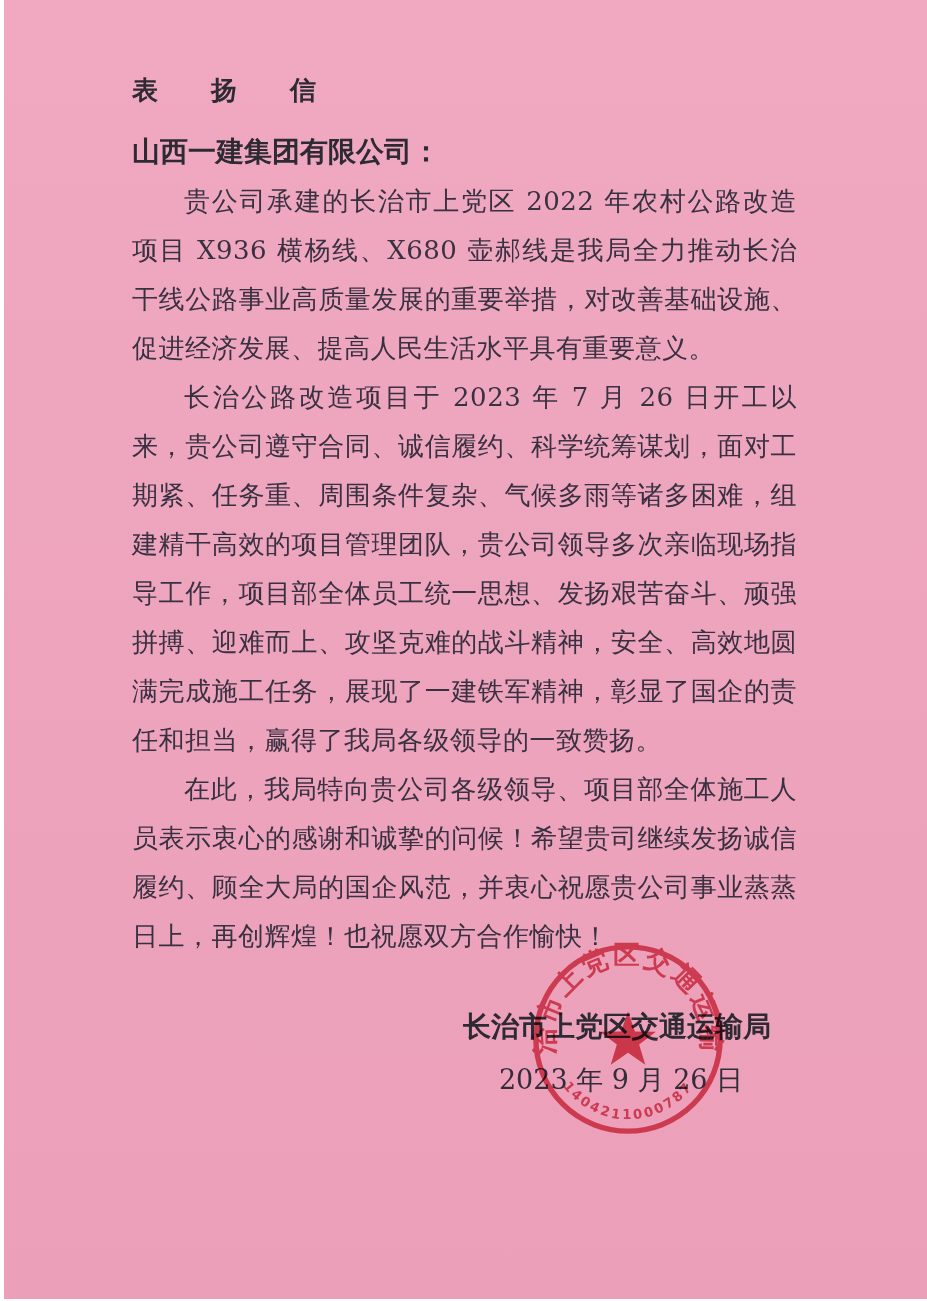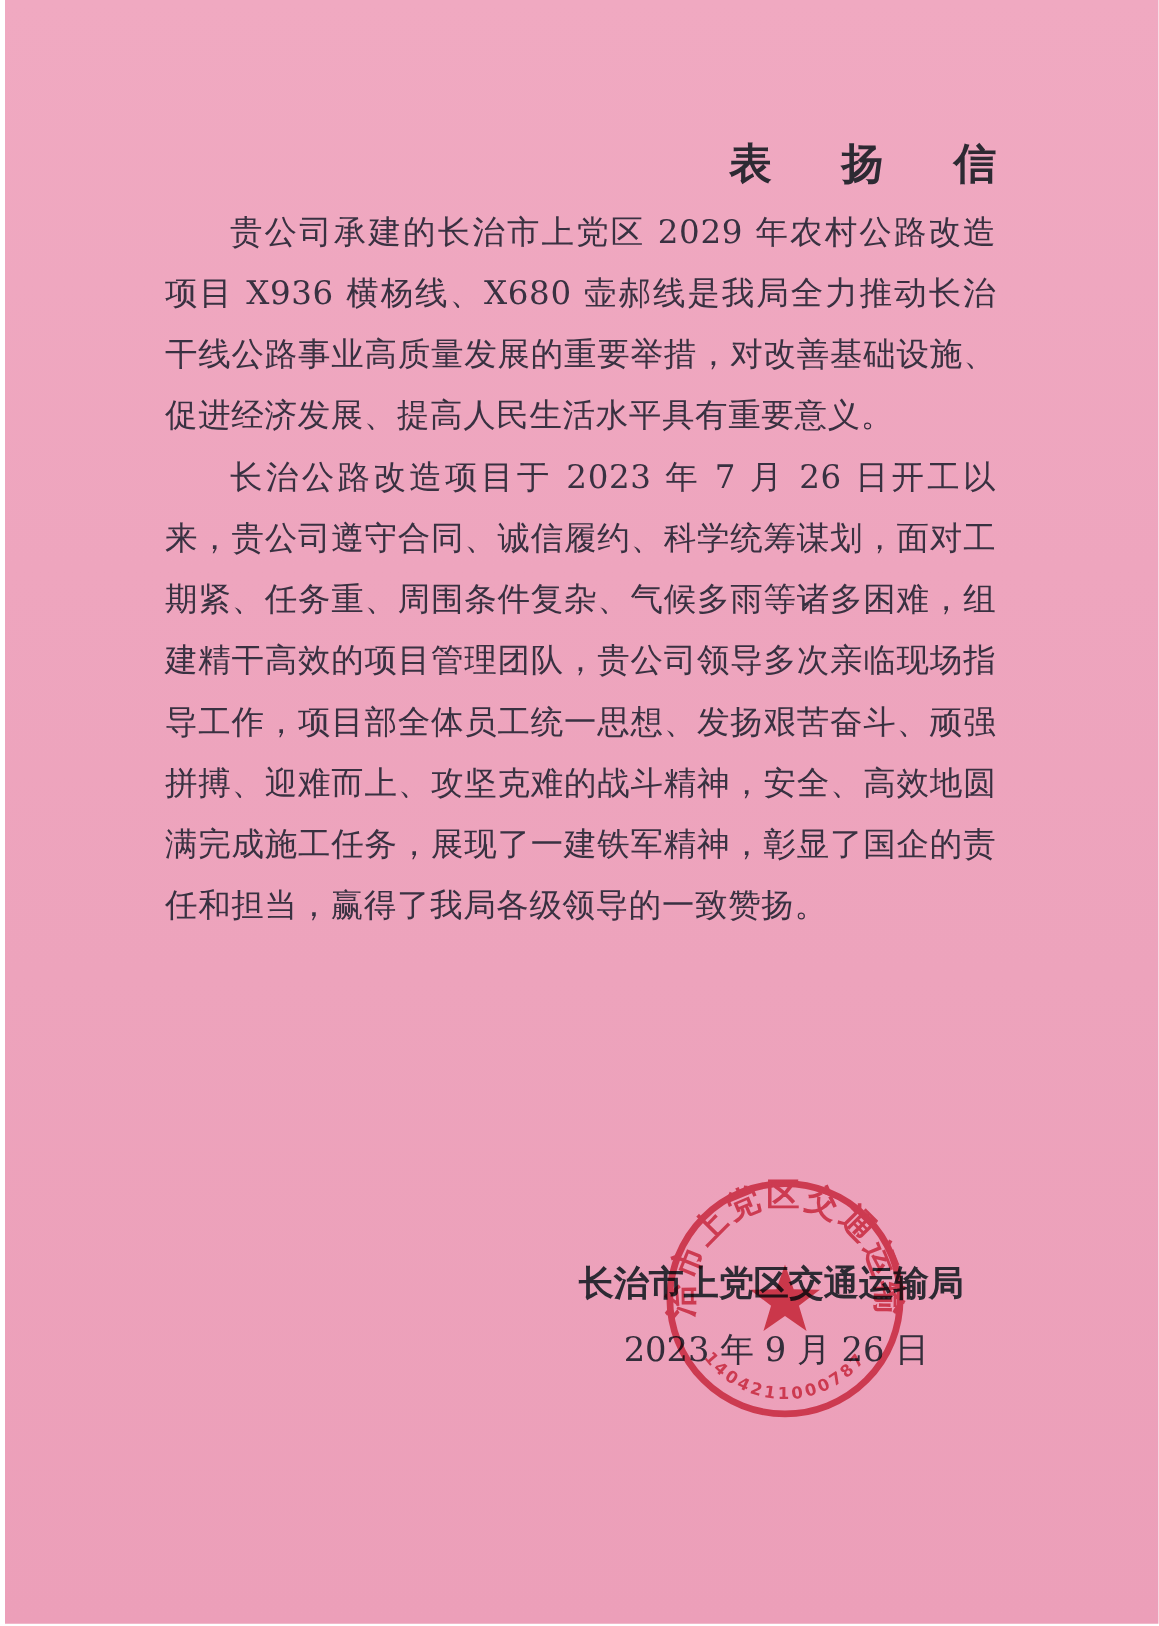--- a/index.html
+++ b/index.html
@@ -22,23 +22,23 @@
     background: linear-gradient(180deg, #f0a9c1 0%, #eea5be 35%, #eda3bc 60%, #ec9fb9 100%);
   }
   .content {
     position: absolute;
     left: 128px;
     width: 665px;
     top: 0;
     color: #342e3a;
   }
   .title {
-    padding-top: 108px;
-    text-align: right;
-    font-size: 34px;
+    padding-top: 67px;
+    text-align: left;
+    font-size: 26px;
     line-height: 46px;
     font-weight: 700;
     letter-spacing: 22px;
     margin-right: -22px;
     color: #2d2a33;
     font-family: "DejaVu Sans", "Liberation Sans", sans-serif;
   }
   .salutation {
     margin-top: 22px;
     font-size: 28px;
@@ -95,24 +95,26 @@
 </style>
 </head>
 <body>
 
 <div id="canvas">
   <div class="paper">
 
     <div class="content">
       <div class="title">表 扬 信</div>
 
+      <div class="salutation">山西一建集团有限公司：</div>
 
       <div class="body-text">
-        <p>贵公司承建的长治市上党区 2029 年农村公路改造项目 X936 横杨线、X680 壶郝线是我局全力推动长治干线公路事业高质量发展的重要举措，对改善基础设施、促进经济发展、提高人民生活水平具有重要意义。</p>
+        <p>贵公司承建的长治市上党区 2022 年农村公路改造项目 X936 横杨线、X680 壶郝线是我局全力推动长治干线公路事业高质量发展的重要举措，对改善基础设施、促进经济发展、提高人民生活水平具有重要意义。</p>
         <p>长治公路改造项目于 2023 年 7 月 26 日开工以来，贵公司遵守合同、诚信履约、科学统筹谋划，面对工期紧、任务重、周围条件复杂、气候多雨等诸多困难，组建精干高效的项目管理团队，贵公司领导多次亲临现场指导工作，项目部全体员工统一思想、发扬艰苦奋斗、顽强拼搏、迎难而上、攻坚克难的战斗精神，安全、高效地圆满完成施工任务，展现了一建铁军精神，彰显了国企的责任和担当，赢得了我局各级领导的一致赞扬。</p>
+        <p>在此，我局特向贵公司各级领导、项目部全体施工人员表示衷心的感谢和诚挚的问候！希望贵司继续发扬诚信履约、顾全大局的国企风范，并衷心祝愿贵公司事业蒸蒸日上，再创辉煌！也祝愿双方合作愉快！</p>
       </div>
     </div>
 
     <div class="signature">长治市上党区交通运输局</div>
 
     <div class="date">2023 年 9 月 26 日</div>
 
     <svg class="seal" viewBox="0 0 200 200">
       <defs>
         <path id="arcTop" d="M 28.6 126 A 76 76 0 1 1 171.4 126" fill="none"></path>

